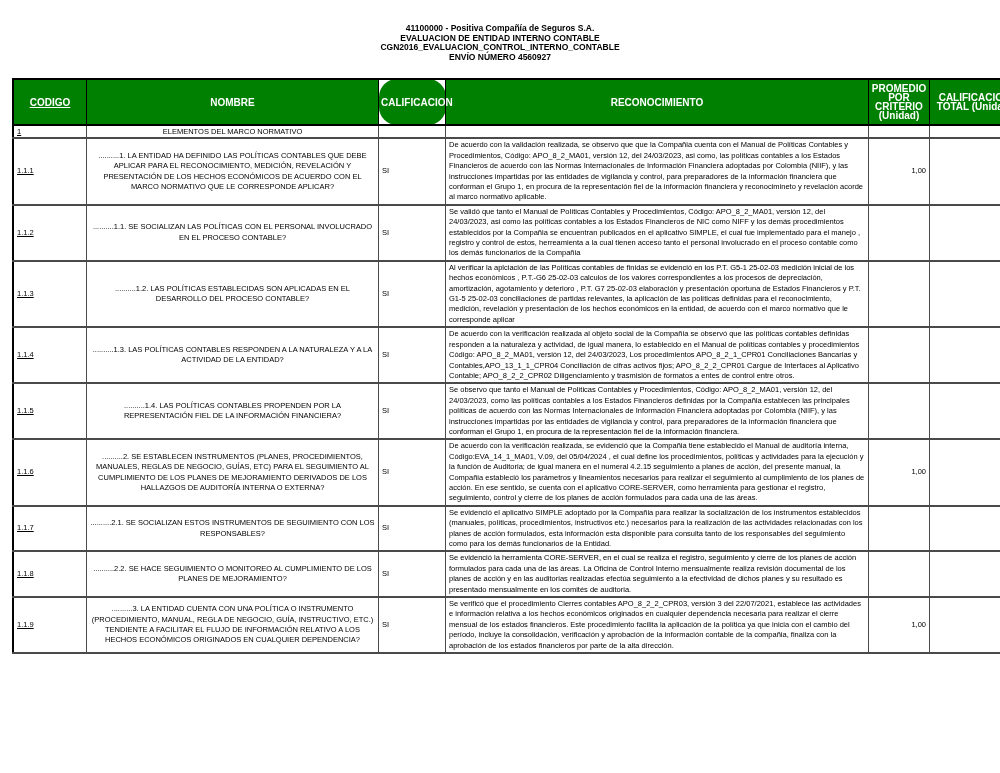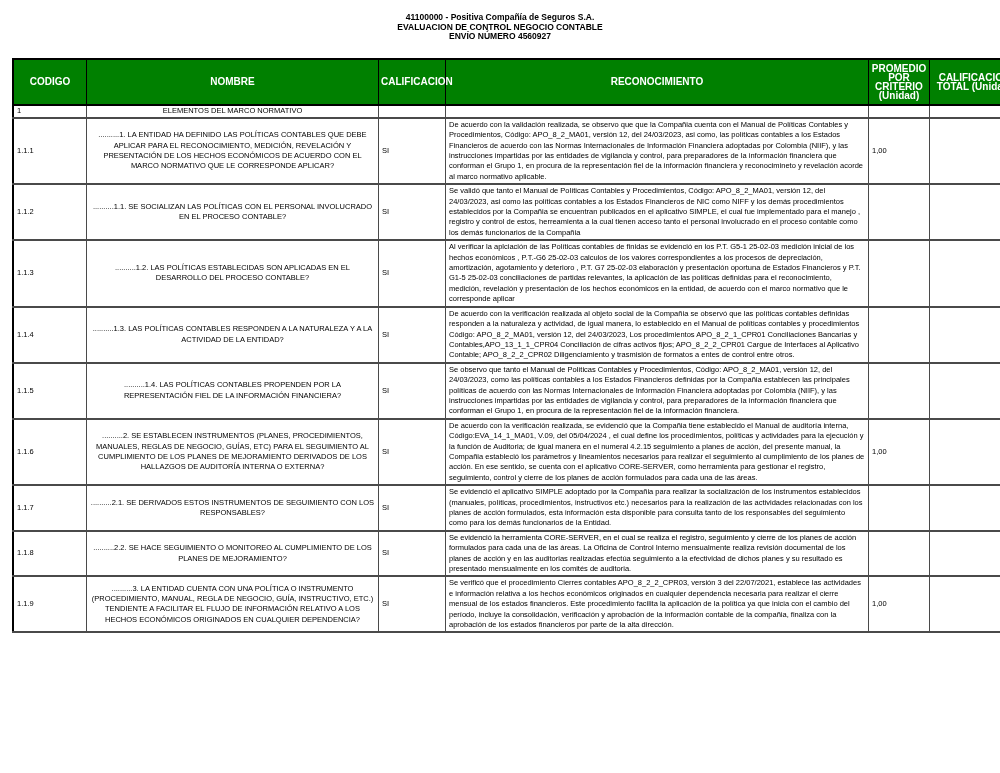--- a/index.html
+++ b/index.html
@@ -9,21 +9,21 @@
     font-family: "Liberation Sans", sans-serif;
   }
   .page {
     position: relative;
     width: 1000px;
     height: 773px;
     background: #ffffff;
     overflow: hidden;
   }
   .doc-header {
-    padding-top: 13px;
+    padding-top: 24px;
     text-align: center;
     font-weight: bold;
     font-size: 8.5px;
     line-height: 9.6px;
     color: #000000;
   }
   table.report {
     border-collapse: collapse;
     table-layout: fixed;
     margin: 16px 0 0 12px;
@@ -48,36 +48,37 @@
     border-right: 1px solid #4a4a4a;
     border-top: 2px solid #4a4a4a;
     border-bottom: 2px solid #4a4a4a;
     font-size: 7.5px;
     line-height: 10.4px;
     color: #000000;
     padding: 1px 3px;
     vertical-align: middle;
     word-wrap: break-word;
   }
-  .col-codigo        { width: 68px;  text-align: left; }
+  .col-codigo        { width: 68px;  text-align: left; text-decoration: underline; }
   .col-nombre        { width: 287px; text-align: center; }
-  .col-calificacion  { width: 62px;  text-align: left; }
+  .col-calificacion  { width: 62px;  text-align: left; border-radius: 18px; }
   .col-observaciones { width: 418px; text-align: left; }
-  .col-promedio      { width: 56px;  padding-right: 5px; }
+  .col-promedio      { width: 56px;  text-align: right; padding-right: 5px; }
   .col-total         { width: 85px;  text-align: right; padding-right: 3px; }
   td.col-nombre { font-size: 7.2px; }
   tr.section-row td { padding-top: 0; padding-bottom: 0; height: 11px; }
 </style>
 </head>
 <body>
 
 <div class="page">
   <div class="doc-header">
       <div>41100000 - Positiva Compañía de Seguros S.A.</div>
-      <div>EVALUACION DE CONTROL NEGOCIO CONTABLE</div>
+      <div>EVALUACION DE ENTIDAD INTERNO CONTABLE</div>
+      <div>CGN2016_EVALUACION_CONTROL_INTERNO_CONTABLE</div>
       <div>ENVÍO NÚMERO 4560927</div>
     </div>
   <table class="report">
     <thead>
       <tr>
           <th class="col-codigo">CODIGO</th>
           <th class="col-nombre">NOMBRE</th>
           <th class="col-calificacion">CALIFICACION</th>
           <th class="col-observaciones">RECONOCIMIENTO</th>
           <th class="col-promedio">PROMEDIO POR CRITERIO (Unidad)</th>
@@ -136,21 +137,21 @@
         <tr>
           <td class="col-codigo">1.1.6</td>
           <td class="col-nombre">..........2. SE ESTABLECEN INSTRUMENTOS (PLANES, PROCEDIMIENTOS, MANUALES, REGLAS DE NEGOCIO, GUÍAS, ETC) PARA EL SEGUIMIENTO AL CUMPLIMIENTO DE LOS PLANES DE MEJORAMIENTO DERIVADOS DE LOS HALLAZGOS DE AUDITORÍA INTERNA O EXTERNA?</td>
           <td class="col-calificacion">SI</td>
           <td class="col-observaciones">De acuerdo con la verificación realizada, se evidenció que la Compañia tiene establecido el Manual de auditoría interna, Código:EVA_14_1_MA01, V.09, del 05/04/2024 , el cual define los procedimientos, políticas y actividades para la ejecución y la función de Auditoria; de igual manera en el numeral 4.2.15 seguimiento a planes de acción, del presente manual, la Compañia estableció los parámetros y lineamientos necesarios para realizar el seguimiento al cumplimiento de los planes de acción. En ese sentido, se cuenta con el aplicativo CORE-SERVER, como herramienta para gestionar el registro, seguimiento, control y cierre de los planes de acción formulados para cada una de las áreas.</td>
           <td class="col-promedio">1,00</td>
           <td class="col-total"></td>
         </tr>
         <tr>
           <td class="col-codigo">1.1.7</td>
-          <td class="col-nombre">..........2.1. SE DERIVADOS ESTOS INSTRUMENTOS DE SEGUIMIENTO CON LOS RESPONSABLES?</td>
+          <td class="col-nombre">..........2.1. SE SOCIALIZAN ESTOS INSTRUMENTOS DE SEGUIMIENTO CON LOS RESPONSABLES?</td>
           <td class="col-calificacion">SI</td>
           <td class="col-observaciones">Se evidenció el aplicativo SIMPLE adoptado por la Compañia para realizar la socialización de los instrumentos establecidos (manuales, políticas, procedimientos, instructivos etc.) necesarios para la realización de las actividades relacionadas con los planes de acción formulados, esta información esta disponible para consulta tanto de los responsables del seguimiento como para los demás funcionarios de la Entidad.</td>
           <td class="col-promedio"></td>
           <td class="col-total"></td>
         </tr>
         <tr>
           <td class="col-codigo">1.1.8</td>
           <td class="col-nombre">..........2.2. SE HACE SEGUIMIENTO O MONITOREO AL CUMPLIMIENTO DE LOS PLANES DE MEJORAMIENTO?</td>
           <td class="col-calificacion">SI</td>
           <td class="col-observaciones"> Se evidenció la herramienta CORE-SERVER, en el cual se realiza el registro, seguimiento y cierre de los planes de acción formulados para cada una de las áreas. La Oficina de Control Interno mensualmente realiza revisión documental de los planes de acción y en las auditorias realizadas efectúa seguimiento a la efectividad de dichos planes y su resultado es presentado mensualmente en los comités de auditoria.</td>

